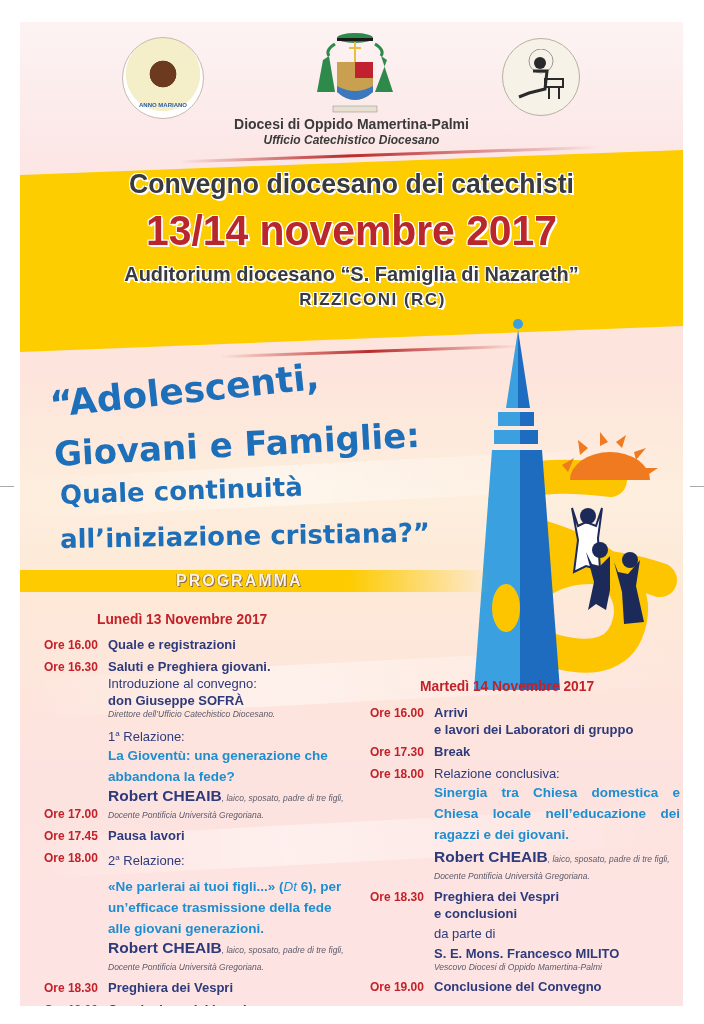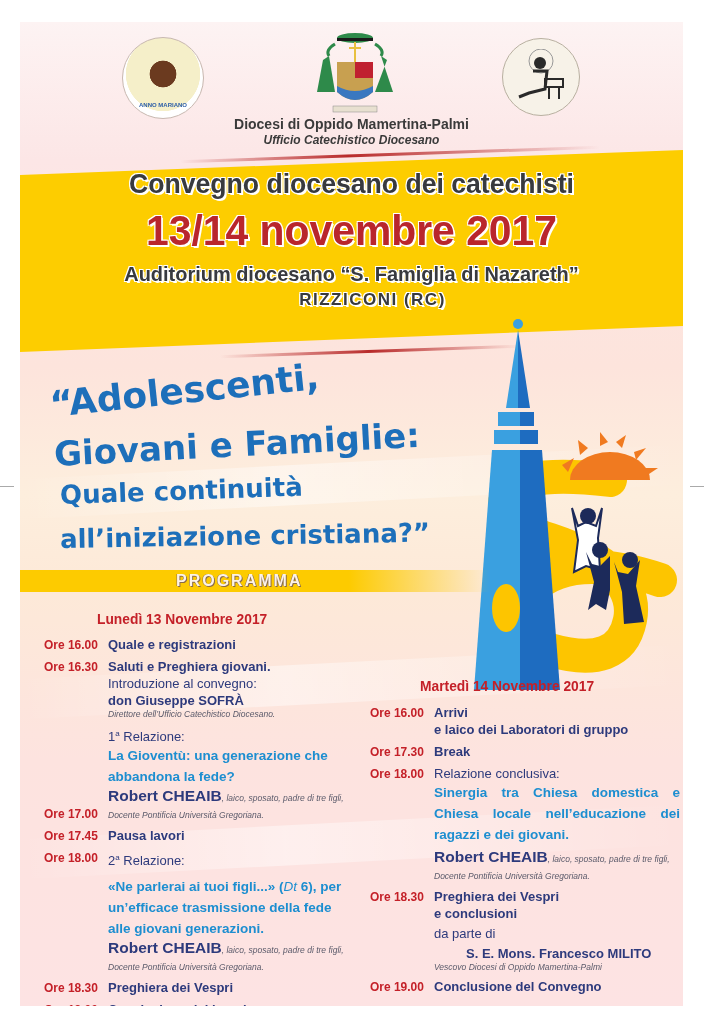--- a/index.html
+++ b/index.html
@@ -219,42 +219,42 @@
       <div class="content"><span class="bold">Conclusione dei lavori</span></div>
     </div>
   </div>
 
   <div class="day-head" style="left:400px; top:655px;">Martedì 14 Novembre 2017</div>
   <div class="sched" style="left:350px; top:682px;">
     <div class="row">
       <div class="time">Ore 16.00</div>
       <div class="content">
         <div class="bold">Arrivi</div>
-        <div class="bold">e laico dei Laboratori di gruppo</div>
+        <div class="bold">e lavori dei Laboratori di gruppo</div>
       </div>
     </div>
     <div class="row">
       <div class="time">Ore 17.30</div>
       <div class="content"><span class="bold">Break</span></div>
     </div>
     <div class="row">
       <div class="time">Ore 18.00</div>
       <div class="content">
         <div class="plain">Relazione conclusiva:</div>
         <div class="blue" style="text-align:justify;">Sinergia tra Chiesa domestica e Chiesa locale nell’educazione dei ragazzi e dei giovani.</div>
         <div style="margin-top:3px;"><span class="speaker">Robert CHEAIB</span><span class="note">, laico, sposato, padre di tre figli, Docente Pontificia Università Gregoriana.</span></div>
       </div>
     </div>
     <div class="row">
       <div class="time">Ore 18.30</div>
       <div class="content">
         <div class="bold">Preghiera dei Vespri</div>
         <div class="bold">e conclusioni</div>
         <div class="plain" style="margin-top:3px;">da parte di</div>
-        <div class="bold" style="margin-top:3px;margin-left:32px;">S. E. Mons. Francesco MILITO</div>
+        <div class="bold" style="margin-top:3px;">S. E. Mons. Francesco MILITO</div>
         <div class="note">Vescovo Diocesi di Oppido Mamertina-Palmi</div>
       </div>
     </div>
     <div class="row">
       <div class="time">Ore 19.00</div>
       <div class="content"><span class="bold">Conclusione del Convegno</span></div>
     </div>
   </div>
 </div>
 

